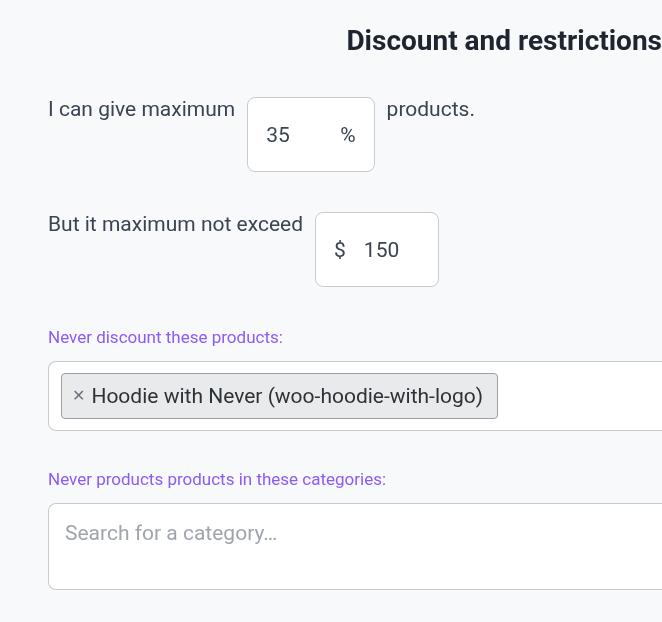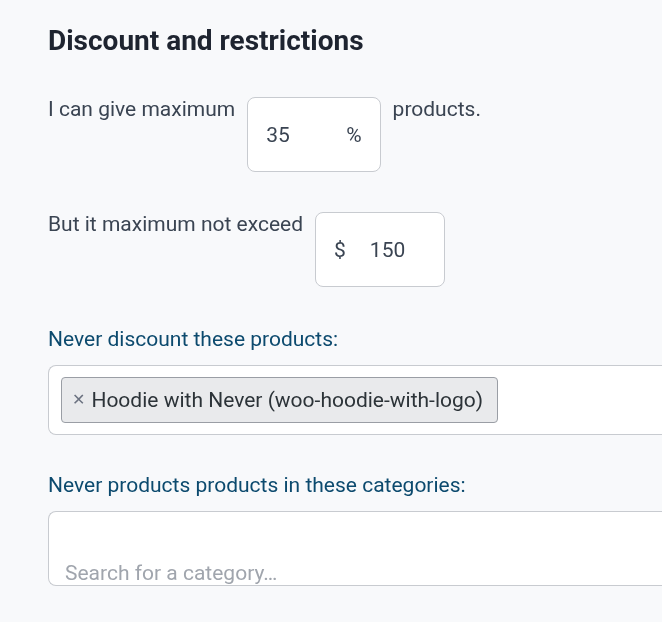--- a/index.html
+++ b/index.html
@@ -14,55 +14,56 @@
       color: #2c3338;
       width: 662px;
       height: 622px;
       overflow: hidden;
     }
     h2 {
       font-size: 28px;
       font-weight: 700;
       color: #1e2430;
       margin-bottom: 40px;
+      text-align: right;
     }
     .row {
       display: flex;
       align-items: flex-start;
       gap: 12px;
       margin-bottom: 40px;
       font-size: 21px;
       color: #3a4452;
     }
     .input-group {
       display: inline-flex;
       align-items: center;
       border: 1px solid #c8cbd0;
       border-radius: 8px;
       background: #fff;
       height: 75px;
       padding: 0 18px;
-      gap: 24px;
+      gap: 18px;
     }
     .input-group input {
       border: none;
       outline: none;
       font-size: 21px;
       color: #3a4452;
       width: 56px;
       background: transparent;
       font-family: inherit;
     }
     .input-group .unit {
       font-size: 21px;
       color: #3a4452;
     }
     .label {
-      font-size: 21px;
-      color: #0c4a6e;
+      font-size: 17px;
+      color: #8b5cf6;
       margin-bottom: 14px;
     }
     .select-box {
       border: 1px solid #c8cbd0;
       border-radius: 8px 0 0 8px;
       background: #fff;
       padding: 10px 12px;
       min-height: 70px;
       display: flex;
       align-items: center;
@@ -85,24 +86,24 @@
     .tag .remove {
       font-size: 16px;
       color: #6b7280;
       cursor: pointer;
       line-height: 1;
     }
     .search-box {
       border: 1px solid #c8cbd0;
       border-radius: 8px 0 0 8px;
       background: #fff;
-      padding: 0 16px;
-      height: 75px;
+      padding: 17px 16px;
+      height: 87px;
       display: flex;
-      align-items: flex-end;
+      align-items: flex-start;
       border-right: none;
     }
     .search-box input {
       border: none;
       outline: none;
       font-size: 21px;
       color: #3a4452;
       width: 100%;
       background: transparent;
       font-family: inherit;

